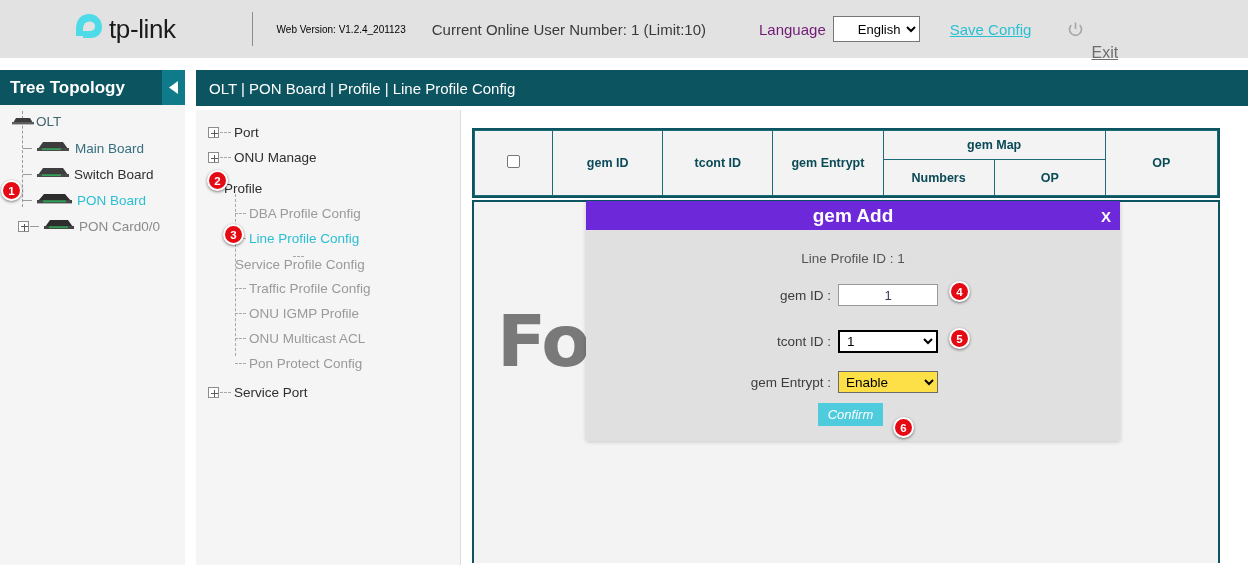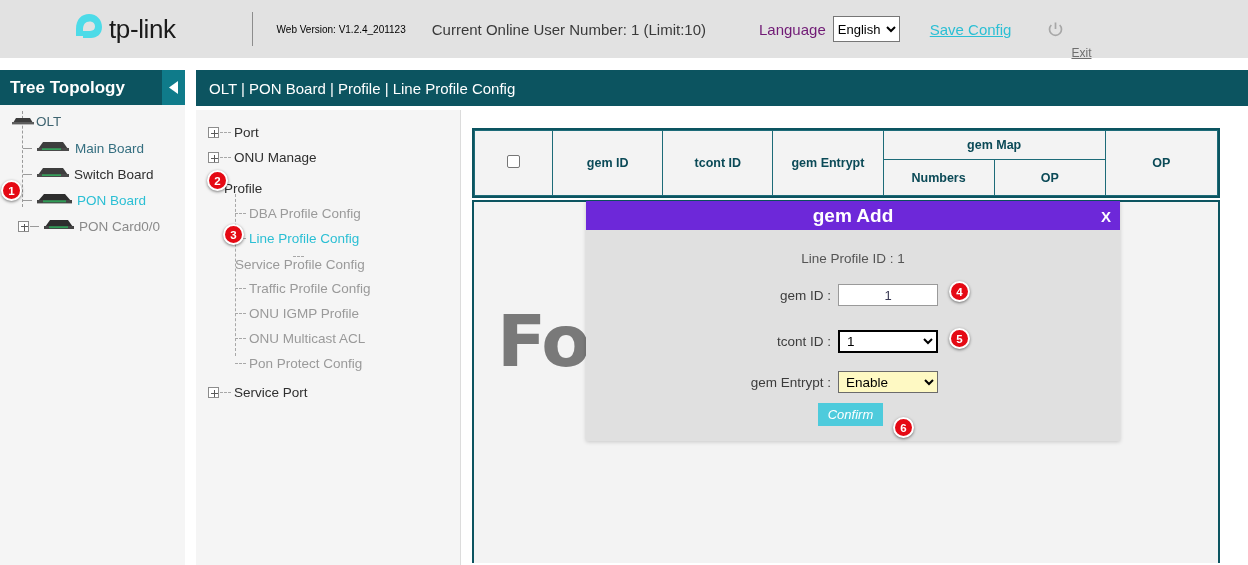--- a/index.html
+++ b/index.html
@@ -21,30 +21,30 @@
   .logo-text {
     font-size: 26px; color: #1b1b1b; letter-spacing: -0.4px;
     margin-left: 3px; font-family: "Liberation Sans", sans-serif;
   }
   .vdiv { width: 1px; height: 34px; background: #8d8d8d; margin-left: 76px; }
   .webver { font-size: 10px; color: #000000; margin-left: 24px; white-space: nowrap; }
   .online { font-size: 15px; color: #3a3a3a; margin-left: 26px; white-space: nowrap; }
   .lang-label { font-size: 15px; color: #701a75; margin-left: 53px; }
   .lang-select {
     margin-left: 7px; font-size: 13px; font-family: "Liberation Sans", sans-serif;
-    padding: 3px 2px 3px 0; border: 1px solid #767676; background: #fff; color: #000;
+    padding: 3px 2px 3px 20px; border: 1px solid #767676; background: #fff; color: #000;
     height: 26px;
   }
   .saveconfig {
     font-size: 15px; color: #2bbfd4; text-decoration: underline;
     margin-left: 30px; cursor: pointer; white-space: nowrap;
   }
   .power-icon { margin-left: 36px; width: 17px; height: 17px; opacity: .55; }
   .exitlink {
-    font-size: 12px; color: #6e6e6e; text-decoration: underline;
+    font-size: 16px; color: #6e6e6e; text-decoration: underline;
     margin-left: 7px; cursor: pointer; margin-top: 48px;
   }
 
   
   .tree-header {
     position: absolute; left: 0; top: 70px; width: 185px; height: 35px;
     background: #0c5460; display: flex; align-items: center;
   }
   .tree-header-title {
     color: #fff; font-size: 17px; font-weight: bold; margin-left: 10px;
@@ -180,21 +180,21 @@
     width: 100px; height: 22px; border: 1px solid #9a9a9a; background: #fff;
     font-size: 13px; text-align: center; color: #3a3a54;
     font-family: "Liberation Sans", sans-serif; outline: none;
   }
   .sel-focus {
     width: 100px; height: 23px; border: 2px solid #000; background: #fff;
     font-size: 13.5px; color: #000; font-family: "Liberation Sans", sans-serif;
     padding-left: 3px;
   }
   .sel-plain {
-    width: 100px; height: 22px; border: 1px solid #6b6b6b; background: #fef9c3;
+    width: 100px; height: 22px; border: 1px solid #6b6b6b; background: #fde047;
     font-size: 13.5px; color: #000; font-family: "Liberation Sans", sans-serif;
     padding-left: 3px;
   }
   .confirm-btn {
     position: absolute; left: 232px; top: 173px; width: 65px; height: 23px;
     background: #4ecbdc; color: #fff; font-size: 13px; border: none;
     cursor: pointer; font-family: "Liberation Sans", sans-serif;
     display: flex; align-items: center; justify-content: center; font-style: italic;
   }
 </style>

